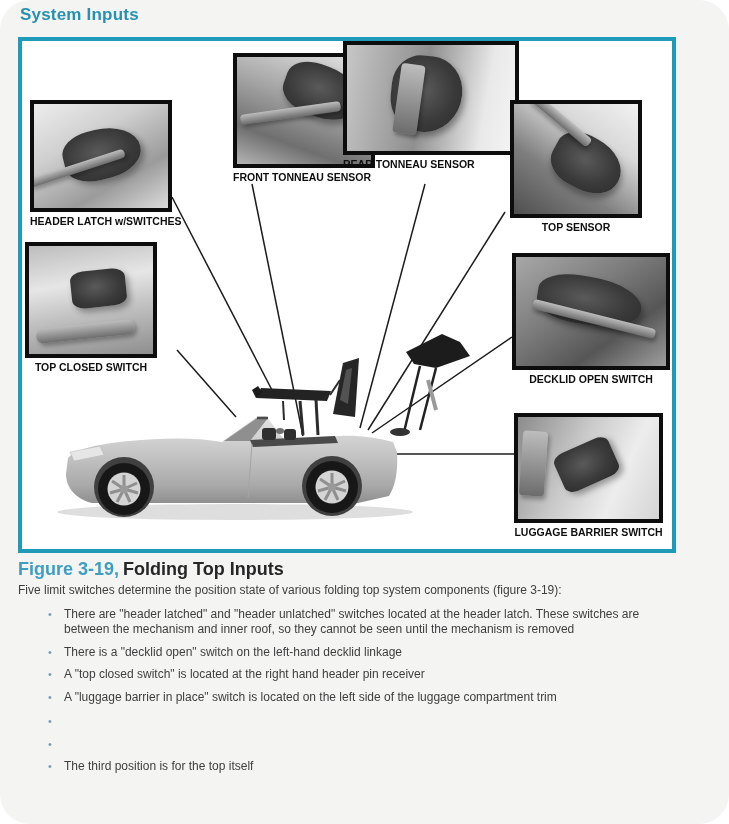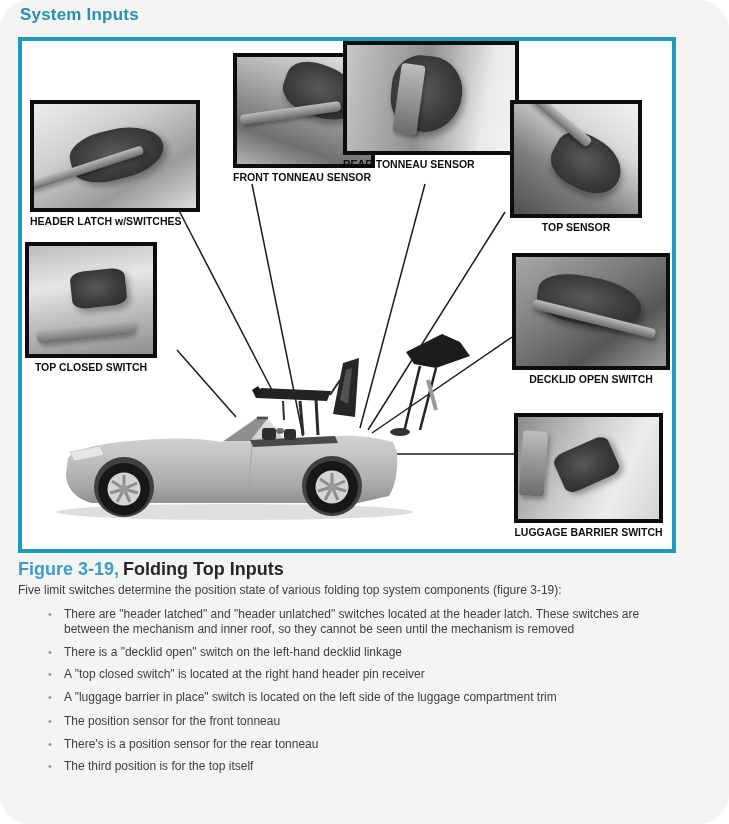--- a/index.html
+++ b/index.html
@@ -34,21 +34,21 @@
     background:radial-gradient(ellipse at 45% 45%, #5a5a5a 0%, #3a3a3a 55%, #2a2a2a 100%);
     border-radius:38% 52% 46% 40%; transform:rotate(-14deg);
     box-shadow:3px 4px 6px rgba(0,0,0,.35);
   }
   .photo::after{ 
     content:""; position:absolute; left:-6%; top:58%; width:75%; height:9%;
     background:linear-gradient(#bdbdbd,#6c6c6c);
     transform:rotate(-18deg); border-radius:4px;
     box-shadow:2px 3px 4px rgba(0,0,0,.3);
   }
-  .i1{left:8px;  top:59px;  width:170px;} .i1 .photo{height:112px;}
+  .i1{left:8px;  top:59px;  width:142px;} .i1 .photo{height:112px;}
   .i2{left:167px;top:12px;  width:142px;margin-left:44px;} .i2 .photo{height:115px;}
   .i3{left:321px;top:0;  width:176px;} .i3 .photo{height:114px;}
   .i4{left:488px;top:59px;  width:132px;} .i4 .photo{height:118px;}
   .i5{left:3px;  top:201px; width:132px;} .i5 .photo{height:116px;}
   .i6{left:490px;top:212px; width:158px;} .i6 .photo{height:117px;}
   .i7{left:492px;top:372px; width:149px;} .i7 .photo{height:110px;}
   
   .i2 .photo{background:linear-gradient(200deg,#e6e6e6 0%,#a9a9a9 40%,#6f6f6f 75%,#b5b5b5 100%);}
   .i2 .photo::before{left:34%; top:8%; transform:rotate(20deg);}
   .i2 .photo::after{top:48%; transform:rotate(-8deg); left:2%;}
@@ -229,25 +229,23 @@
           <span class="li-txt">A "top closed switch" is located at the right hand header pin receiver</span>
         </li>
       <li>
           <span class="dot">•</span>
           <span class="li-txt">A "luggage barrier in place" switch is located on the left side of the luggage compartment trim</span>
         </li>
     </ul>
     <ul class="blist">
       <li>
           <span class="dot">•</span>
-          <span class="li-txt">The position sensor for the front tonneau</span>
-        </li>
-      <li>
-          <span class="dot">•</span>
-          <span class="li-txt">There's is a position sensor for the rear tonneau</span>
+        </li>
+      <li>
+          <span class="dot">•</span>
         </li>
       <li>
           <span class="dot">•</span>
           <span class="li-txt">The third position is for the top itself</span>
         </li>
     </ul>
   </div>
 
 </div>
 

